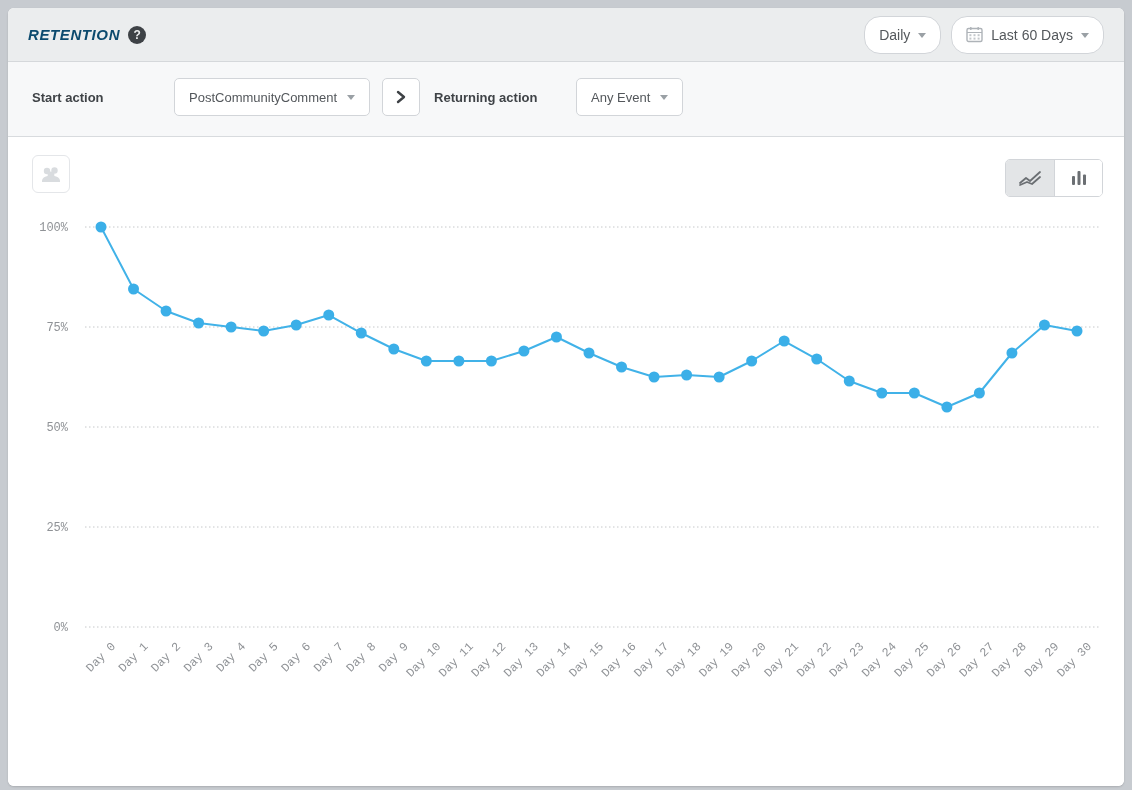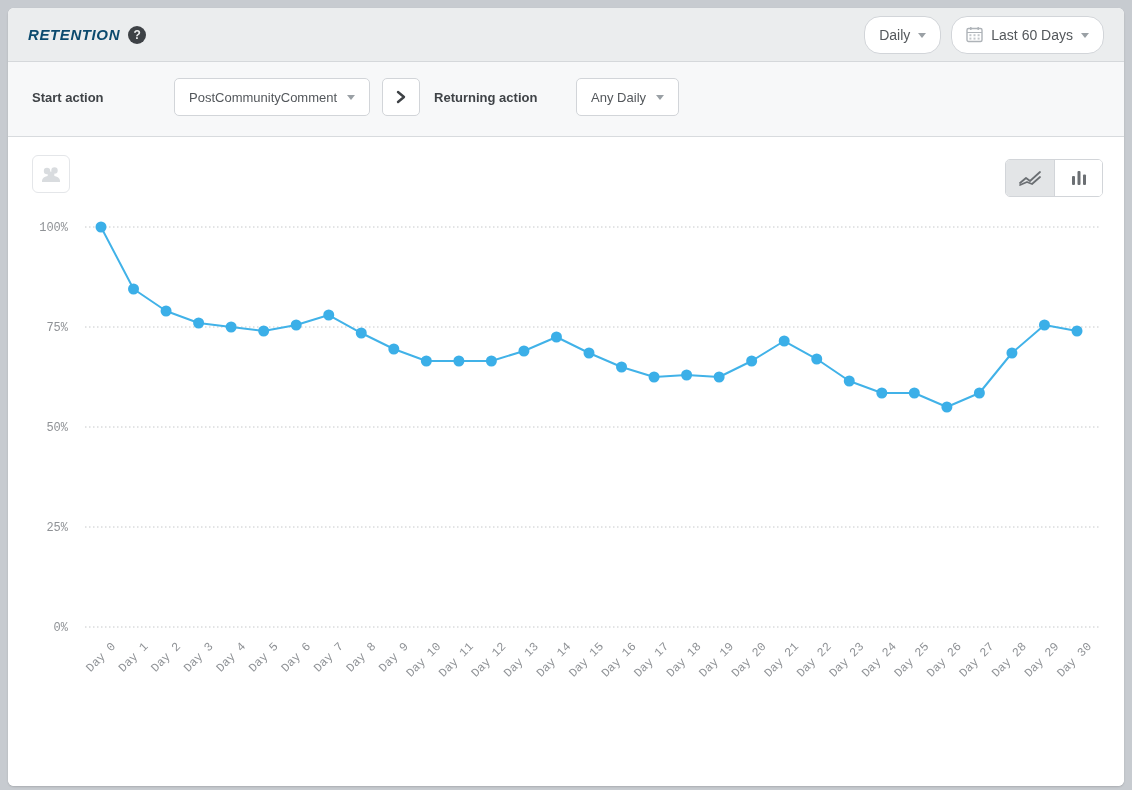--- a/index.html
+++ b/index.html
@@ -127,21 +127,21 @@
       </button>
       <button class="arrow-btn">
         <svg width="12" height="14" viewBox="0 0 12 14">
           <polyline points="3,2 9,7 3,12" fill="none" stroke="#3e4246" stroke-width="2.4" stroke-linecap="round" stroke-linejoin="round"></polyline>
         </svg>
       </button>
     </div>
     <div class="action-row">
       <span class="action-label">Returning action</span>
       <button class="dd">
-        <span>Any Daily</span>
+        <span>Any Event</span>
         <span class="chev"></span>
       </button>
     </div>
   </div>
 
   <div class="chart-sec">
     <svg id="chart-svg" width="1116" height="574">
         <line x1="77" y1="90" x2="1092" y2="90" stroke="#c6c8ca" stroke-width="1" stroke-dasharray="1.5,2.5"></line>
         <text x="60" y="94" text-anchor="end" class="ylab">100%</text>
         <line x1="77" y1="190" x2="1092" y2="190" stroke="#c6c8ca" stroke-width="1" stroke-dasharray="1.5,2.5"></line>

